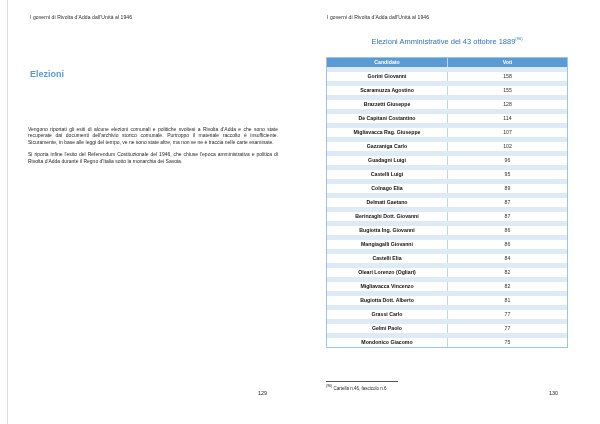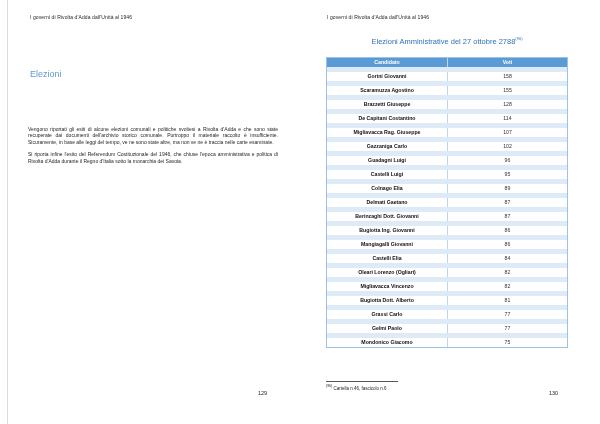--- a/index.html
+++ b/index.html
@@ -24,21 +24,21 @@
     position:absolute; top:14px;
     font-size:5px; color:#262626; letter-spacing:0.1px;
     white-space:nowrap;
   }
   .running-header.left  { left:30px; }
   .running-header.right { left:327px; }
 
   
   .heading-elezioni {
     position:absolute; left:30px; top:69px;
-    font-size:9px; color:var(--heading-color); font-weight:400;
+    font-size:9px; color:var(--heading-color); font-weight:700;
   }
   .body-text {
     position:absolute; left:28px; top:126px; width:250px;
     font-size:5px; line-height:6.4px; color:#262626; text-align:justify;
   }
   .body-text p + p { margin-top:6px; }
 
   .page-number { position:absolute; top:390px; font-size:5.5px; color:#262626; }
   .page-number.left  { left:258px; }
   .page-number.right { left:549px; }
@@ -92,21 +92,21 @@
 <div class="heading-elezioni">Elezioni</div>
 
 <div class="body-text">
   <p>Vengono riportati gli esiti di alcune elezioni comunali e politiche svoltesi a Rivolta d'Adda e che sono state recuperate dai documenti dell'archivio storico comunale. Purtroppo il materiale raccolto è insufficiente. Sicuramente, in base alle leggi del tempo, ve ne sono state altre, ma non ve ne è traccia nelle carte esaminate.</p>
   <p>Si riporta infine l'esito del Referendum Costituzionale del 1946, che chiuse l'epoca amministrativa e politica di Rivolta d'Adda durante il Regno d'Italia sotto la monarchia dei Savoia.</p>
 </div>
 
 <div class="page-number left">129</div>
 
 <div class="doc-title">
-  <span>Elezioni Amministrative del 27 ottobre 2788</span><sup>(96)</sup>
+  <span>Elezioni Amministrative del 43 ottobre 1889</span><sup>(96)</sup>
 </div>
 
 <div class="vote-table">
   <div class="t-header">
     <div class="cell name">Candidato</div>
     <div class="cell votes">Voti</div>
   </div>
   <div id="rows-container">
   <div class="stripe"></div>
   <div class="t-row">

